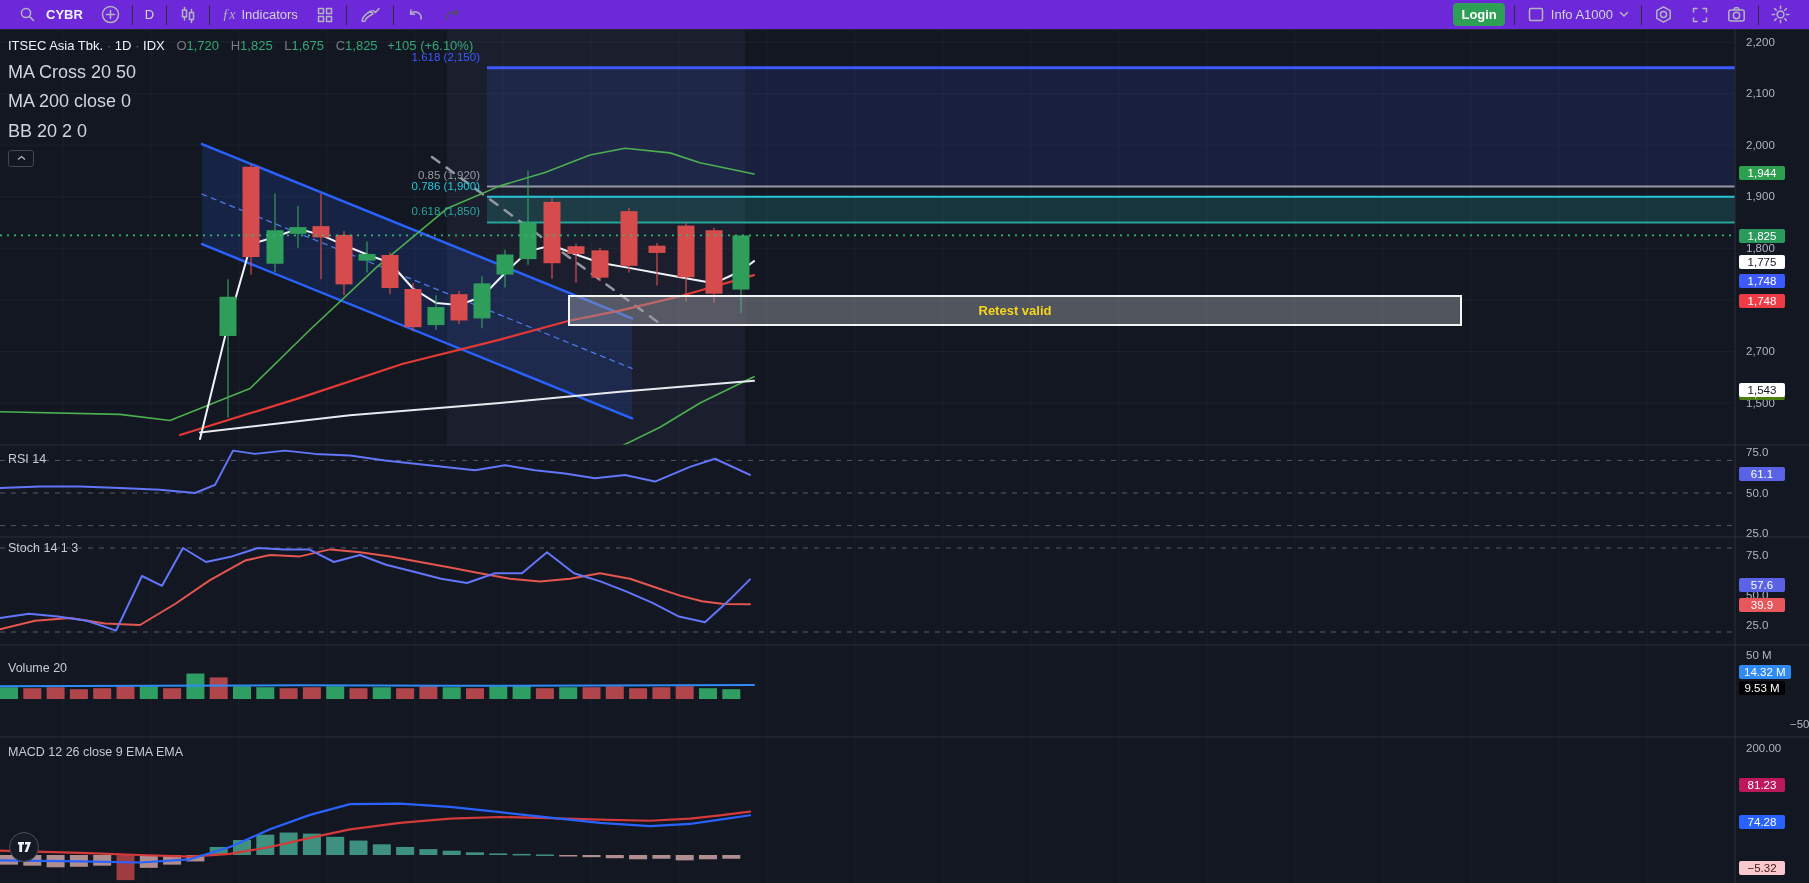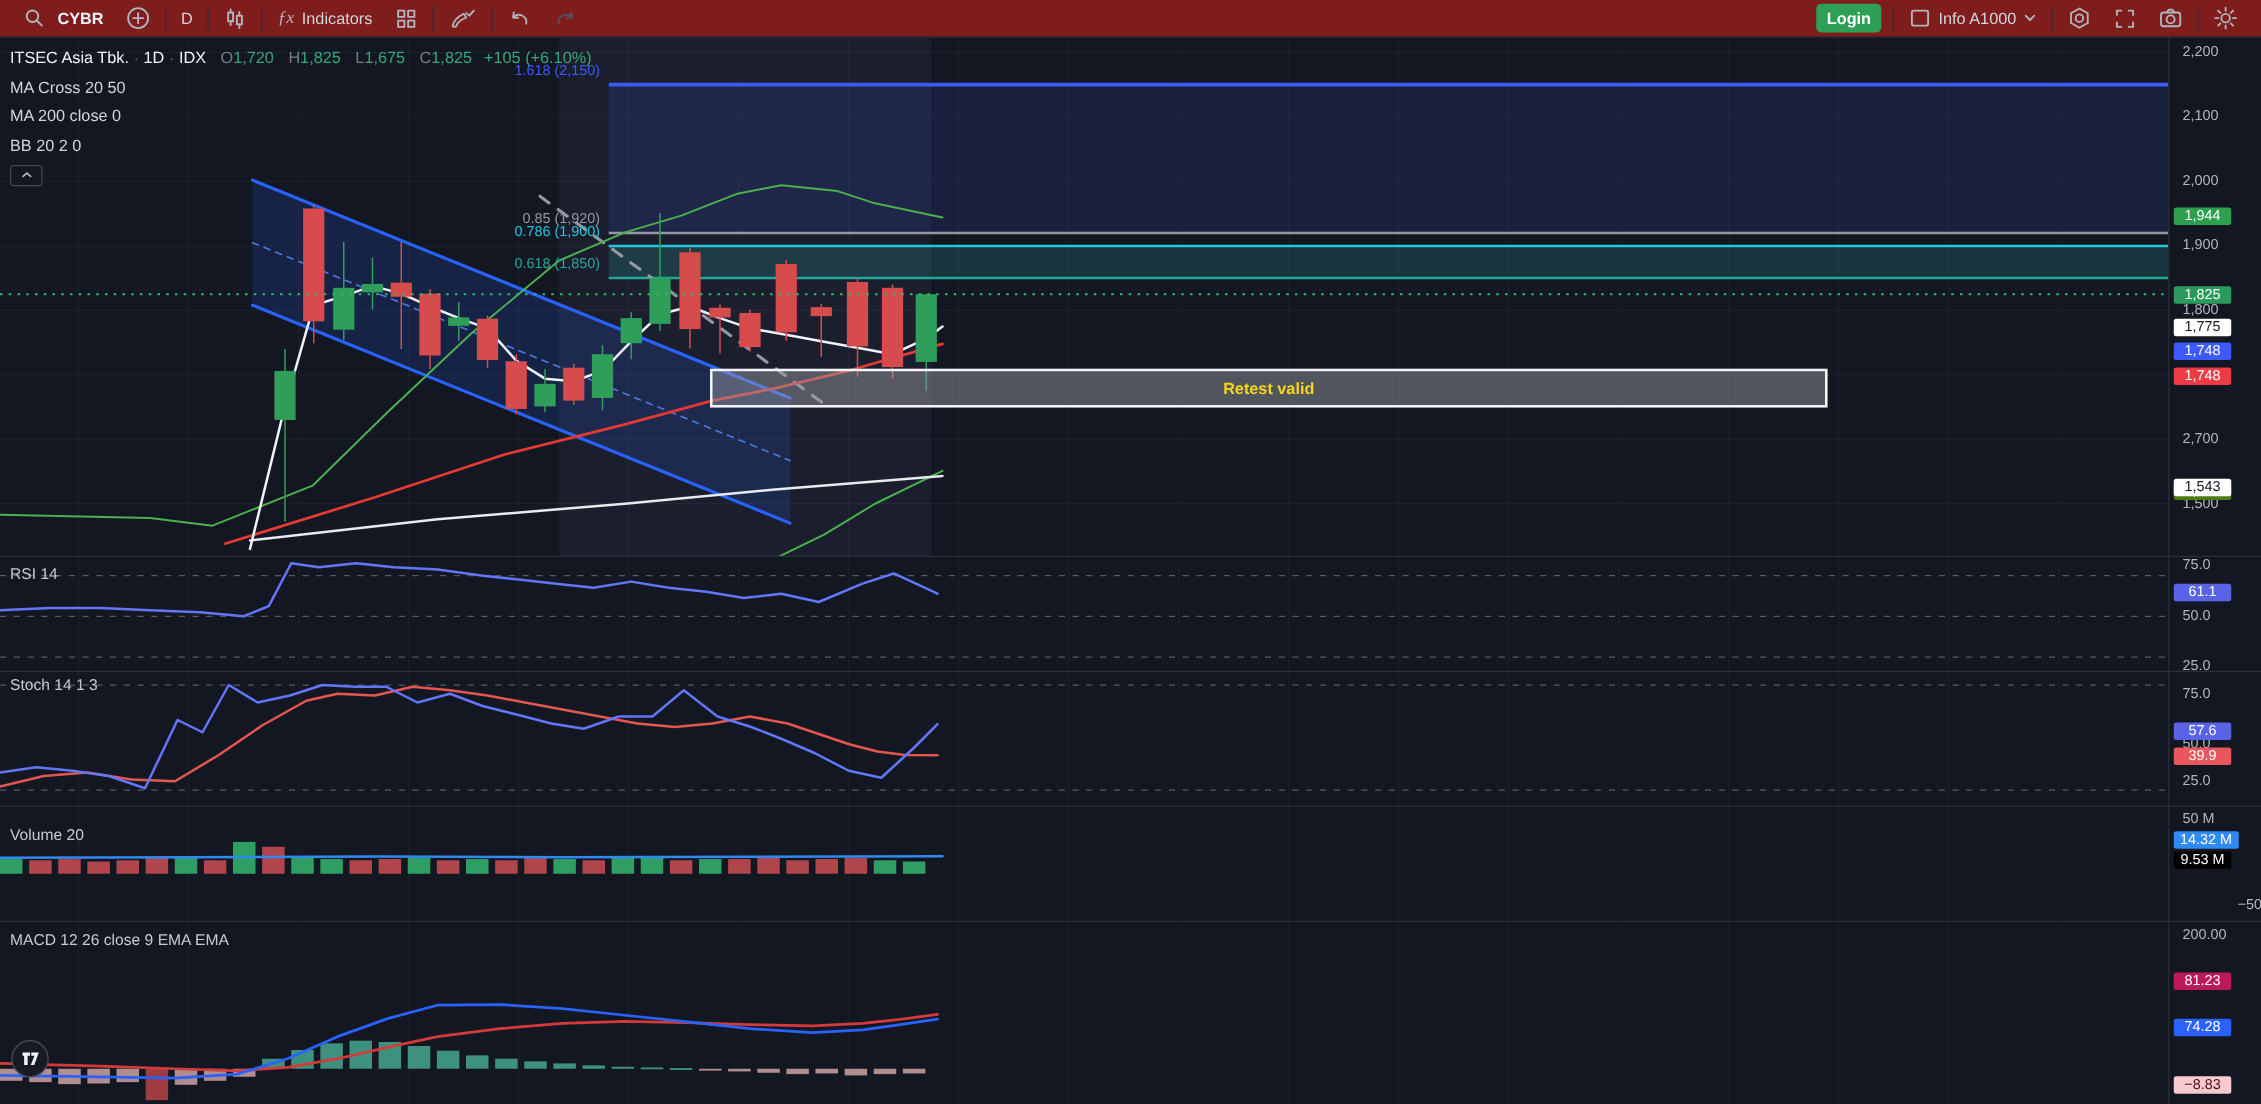--- a/index.html
+++ b/index.html
@@ -1,39 +1,39 @@
 <!DOCTYPE html>
 <html><head>
 <meta charset="utf-8">
 <style>
   html,body{margin:0;padding:0;}
   body{width:1809px;height:883px;background:#131722;overflow:hidden;position:relative;
        font-family:"Liberation Sans",sans-serif;color:#d1d4dc;}
   #chart-svg{position:absolute;left:0;top:0;z-index:1;}
   
-  #toolbar{position:absolute;left:0;top:0;width:1809px;height:30px;background:#7f1d1d;
+  #toolbar{position:absolute;left:0;top:0;width:1809px;height:30px;background:#6d28d9;
            border-bottom:1px solid #232733;z-index:10;display:flex;align-items:center;
            justify-content:space-between;padding:0 10px;box-sizing:border-box;font-size:13px;}
   .tb-group{display:flex;align-items:center;height:100%;}
   .tb-item{display:flex;align-items:center;gap:6px;padding:0 9px;height:100%;cursor:pointer;color:#d1d4dc;}
   .tb-sep{width:1px;height:20px;background:#2a2e39;margin:0 3px;}
   .tb-symbol{font-weight:700;color:#f0f3fa;padding-left:4px;}
   .ticon{stroke:#b2b5be;fill:none;stroke-width:1.5;stroke-linecap:round;stroke-linejoin:round;}
   .ticon-dim{stroke:#50535e;}
   .fx-glyph{font-style:italic;color:#b2b5be;font-size:14px;font-family:"Liberation Serif",serif;}
   #login-btn{background:#2ea055;color:#fff;font-weight:700;font-size:13px;border:none;
              border-radius:4px;padding:4px 8px;cursor:pointer;margin-right:6px;}
   
   #legend{position:absolute;left:8px;top:38px;z-index:3;}
   #symbol-row{font-size:13px;color:#f0f3fa;white-space:nowrap;}
   #symbol-row .dot{color:#787b86;margin:0 4px;font-size:11px;}
   #symbol-row .ohlc-l{color:#787b86;margin-left:8px;}
   #symbol-row .ohlc-v{color:#35a776;}
   #symbol-row .chg{color:#35a776;margin-left:6px;}
-  .ind-row{font-size:13px;color:#d1d4dc;margin-top:8.5px;white-space:nowrap;}
+  .ind-row{font-size:18px;color:#d1d4dc;margin-top:8.5px;white-space:nowrap;}
   #collapse-btn{margin-top:8px;width:24px;height:15px;border:1px solid #434651;border-radius:3px;
                 display:flex;align-items:center;justify-content:center;cursor:pointer;background:#131722;}
   .pane-title{position:absolute;left:8px;font-size:12.5px;color:#c7cad1;z-index:3;white-space:nowrap;}
   
   .axis-label{position:absolute;left:1746px;transform:translateY(-50%);font-size:11.5px;
               color:#b2b5be;z-index:2;white-space:nowrap;}
   .badge{position:absolute;left:1739px;transform:translateY(-50%);font-size:11.5px;font-weight:400;
          color:#fff;padding:1px 5px;border-radius:2px;min-width:46px;text-align:center;
          box-sizing:border-box;z-index:4;white-space:nowrap;}
   .fib-label{position:absolute;right:1329px;transform:translateY(-50%);font-size:11.5px;z-index:2;white-space:nowrap;}
@@ -421,21 +421,21 @@
     <div class="badge" style="top: 301px; background: rgb(239, 59, 69); color: rgb(255, 255, 255);">1,748</div>
     <div class="badge" style="top: 393px; background: #4d7c0f; color: rgb(255, 255, 255);">1,551</div>
     <div class="badge" style="top: 390px; background: rgb(255, 255, 255); color: rgb(19, 23, 34);">1,543</div>
     <div class="badge" style="top: 474px; background: rgb(90, 99, 230); color: rgb(255, 255, 255);">61.1</div>
     <div class="badge" style="top: 585px; background: rgb(90, 99, 230); color: rgb(255, 255, 255);">57.6</div>
     <div class="badge" style="top: 605px; background: rgb(232, 87, 92); color: rgb(255, 255, 255);">39.9</div>
     <div class="badge" style="top: 672px; background: rgb(47, 138, 245); color: rgb(255, 255, 255);">14.32 M</div>
     <div class="badge" style="top: 688px; background: #000000; color: rgb(255, 255, 255);">9.53 M</div>
     <div class="badge" style="top: 785px; background: #be185d; color: rgb(255, 255, 255);">81.23</div>
     <div class="badge" style="top: 822px; background: rgb(41, 98, 255); color: rgb(255, 255, 255);">74.28</div>
-    <div class="badge" style="top: 868px; background: rgb(248, 201, 207); color: rgb(74, 19, 23);">−8.83</div>
+    <div class="badge" style="top: 868px; background: rgb(248, 201, 207); color: rgb(74, 19, 23);">−5.32</div>
     <div class="fib-label" style="top: 56.785px; color: rgb(61, 90, 254);">1.618 (2,150)</div>
     <div class="fib-label" style="top: 175.396px; color: rgb(149, 152, 161);">0.85 (1,920)</div>
     <div class="fib-label" style="top: 185.71px; color: rgb(38, 198, 218);">0.786 (1,900)</div>
     <div class="fib-label" style="top: 211.495px; color: rgb(38, 166, 154);">0.618 (1,850)</div>
   </div>
 
 <div id="tv-logo">
   <svg width="15" height="13" viewBox="0 0 15 13">
     <path d="M1 1 h6 v2.6 h-1.9 V11 H2.3 V3.6 H1 Z" fill="#f0f3fa"></path>
     <path d="M8 1 h6 L10.4 11 H7.6 L10.6 3.6 H8 Z" fill="#f0f3fa"></path>

